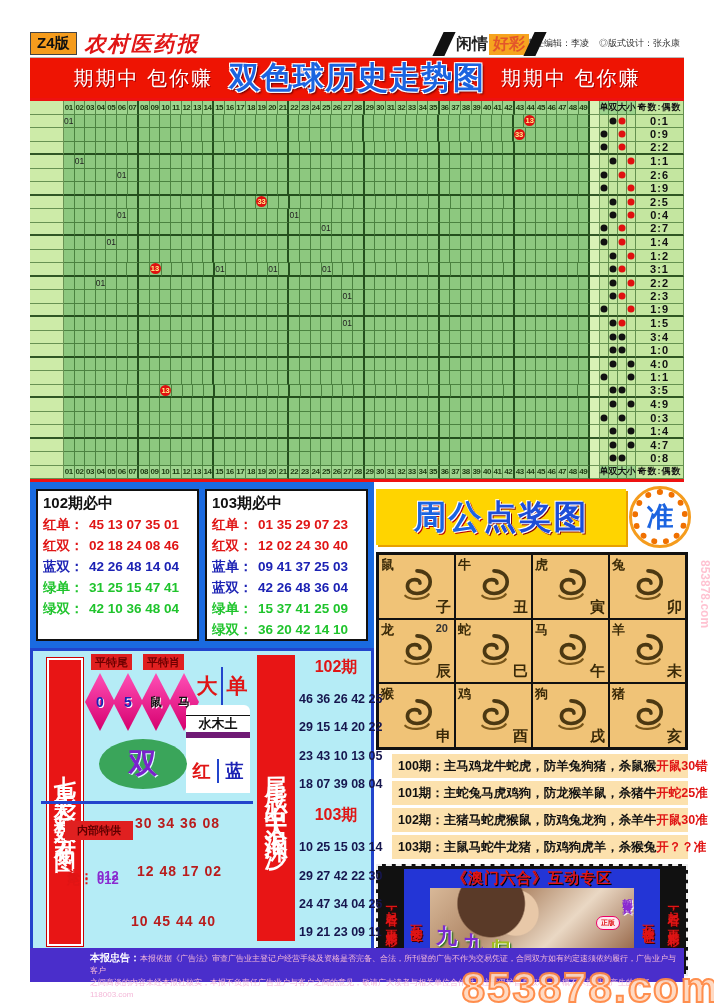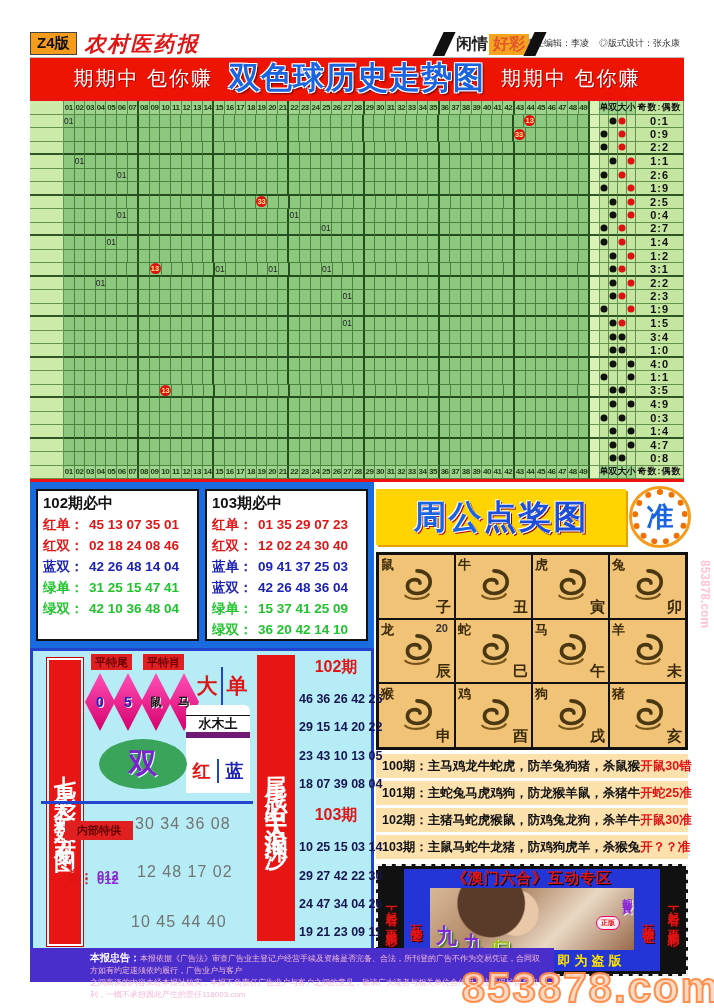--- a/index.html
+++ b/index.html
@@ -76,21 +76,21 @@
   .zcell { background:#f0c377; position:relative; display:flex; align-items:center; justify-content:center; }
   .z-animal { position:absolute; left:2px; top:1px; font-size:13px; font-weight:bold; color:#3a2a08;
               font-family:"Liberation Serif",serif; }
   .z-branch { position:absolute; right:3px; bottom:1px; font-size:15px; font-weight:bold; color:#3a2a08;
               font-family:"Liberation Serif",serif; }
   .z-badge { position:absolute; right:6px; top:2px; font-size:11px; font-weight:bold; color:#333; }
   .z-art { width:44px; height:44px; opacity:.9; }
 
   #zg-lines { position:absolute; left:2px; top:272px; width:312px; display:flex; flex-direction:column; gap:3px; }
   .zg-line { background:#fce1ad; height:24px; display:flex; align-items:center; padding:0 6px;
-             font-size:12.5px; font-weight:bold; color:#111; white-space:nowrap; }
+             font-size:12.5px; font-weight:bold; color:#111; white-space:nowrap;margin-left:16px; }
   .zg-tail { color:#e01515; margin-left:auto; }
 
   
   #macau { position:absolute; left:2px; top:382px; width:312px; height:112px; background:#111;
            border:2px dashed #eee; display:flex; }
   .m-outer { width:26px; display:flex; align-items:center; justify-content:center; }
   .m-blue { flex:1; background:#2335d6; margin:3px 0; display:flex; flex-direction:column; }
   .m-title { text-align:center; font-size:15px; font-weight:bold; color:#e01515; line-height:18px;
              text-shadow:1px 1px 0 #000; letter-spacing:1px; }
   .m-mid { flex:1; display:flex; }
@@ -137,37 +137,37 @@
   #redblue div { flex:1; text-align:center; font-size:18px; font-weight:bold; font-family:"Liberation Serif",serif; }
   #redblue div:first-child { color:#e01515; border-right:2px solid #2244cc; }
   #redblue div:last-child { color:#1c22b4; }
   #shuang { position:absolute; left:66px; top:88px; width:88px; height:50px; background:#3aa55a;
             border-radius:50%; display:flex; align-items:center; justify-content:center; }
   #shuang span { color:#7a22cc; font-size:29px; font-weight:bold; font-family:"Liberation Serif",serif;
                  text-shadow:1px 1px 0 #dff; }
   #divider { position:absolute; left:8px; top:150px; width:212px; height:3px; background:#2244cc; }
   #neibu { position:absolute; left:32px; top:170px; background:#e02020; color:#5e0000; font-size:11px;
            font-weight:bold; padding:2px 12px; }
-  .bignums { position:absolute; color:#737373; font-weight:normal; font-size:16px; letter-spacing:1px; white-space:nowrap; }
+  .bignums { position:absolute; color:#b91c1c; font-weight:bold; font-size:14px; letter-spacing:1px; white-space:nowrap; }
   #nums1 { left:102px; top:164px; }
   #nums2 { left:104px; top:212px; }
   #nums3 { left:98px; top:262px; }
   .ht-line { position:absolute; left:34px; font-size:13px; font-weight:bold; }
   .ht-line .hl { color:#e01515; } .ht-line .hv { color:#8a2ad0; margin-left:4px; }
   #headline { top:216px; } #tailline { top:220px; }
   #tailBanner { position:absolute; left:224px; top:4px; width:38px; height:286px; background:#e81515;
                 display:flex; align-items:center; justify-content:center; }
   #tailBanner .vtext { color:#fff; font-size:23px; letter-spacing:10px; font-family:"Liberation Serif",serif; }
   #periodCol { position:absolute; left:266px; top:6px; width:74px; height:282px; display:flex;
                flex-direction:column; justify-content:space-between; }
   .period-title { color:#e01515; font-size:16px; font-weight:bold; text-align:center; }
   .period-row { color:#16164e; font-size:12.5px; font-weight:bold; white-space:nowrap; }
 
   
-  #footer { position:absolute; left:30px; top:948px; width:524px; height:34px; background:#4a2ecb;
+  #footer { position:absolute; left:30px; top:948px; width:654px; height:34px; background:#4a2ecb;
             color:#f4b8d8; font-size:8px; line-height:12px; padding:4px 8px 0 60px; }
   #footer b { color:#fff; font-size:10px; }
   #watermark { position:absolute; right:-6px; bottom:-4px; font-size:42px; font-weight:bold;
                color:#ffd9c0; -webkit-text-stroke:2px #ff8844; letter-spacing:2px; opacity:.95; }
   #watermark2 { position:absolute; right:2px; top:560px; writing-mode:vertical-rl; font-size:12px;
                 color:#ff9bb4; opacity:.6; font-weight:bold; }
 </style>
 </head>
 <body>
 

